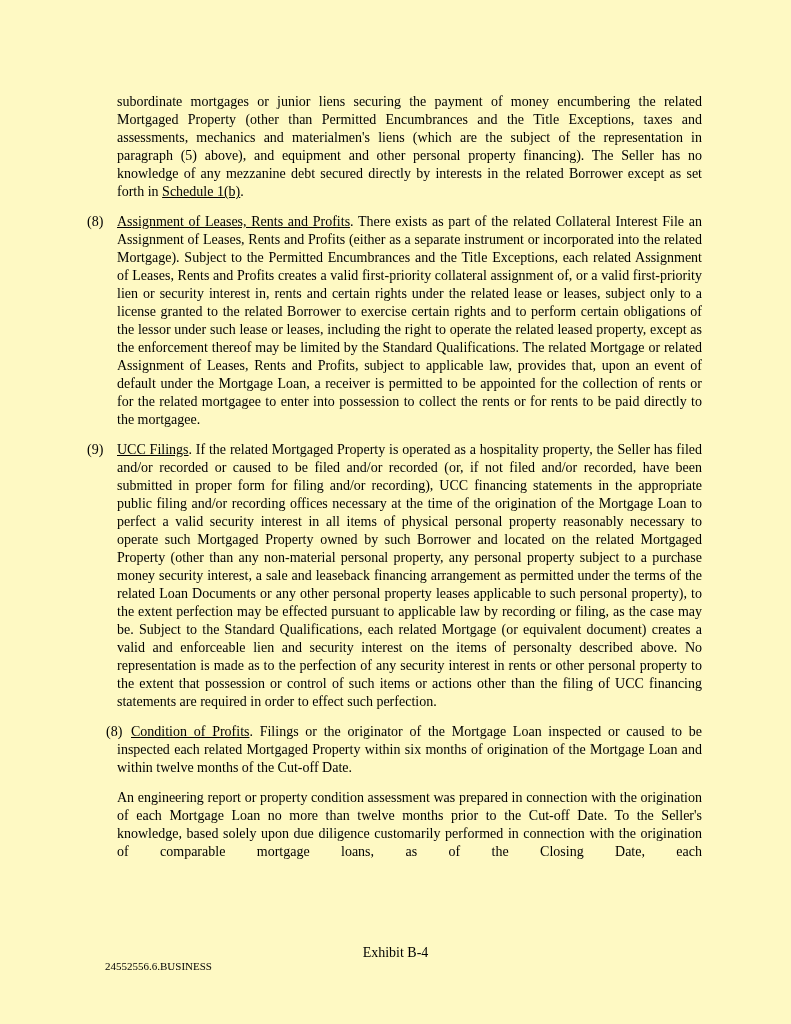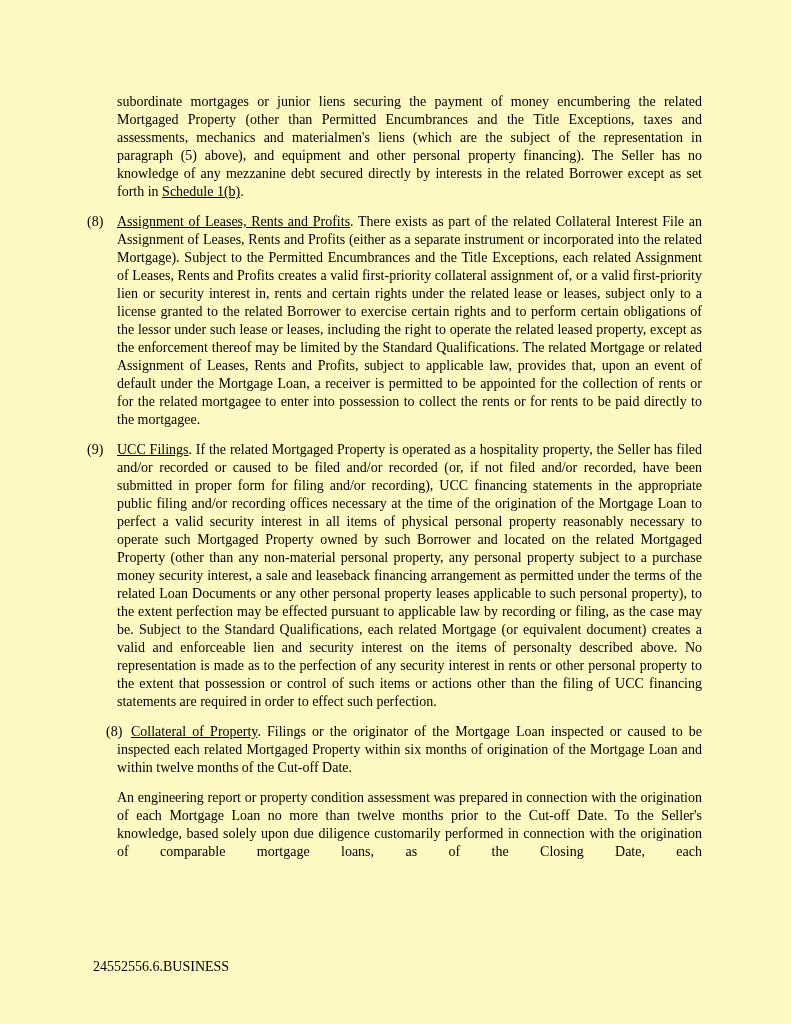--- a/index.html
+++ b/index.html
@@ -51,39 +51,40 @@
   }
   .footer-exhibit {
     position: absolute;
     left: 0;
     right: 0;
     top: 944px;
     text-align: center;
   }
   .footer-docid {
     position: absolute;
-    left: 93px;
+    left: 105px;
     top: 961px;
-    font-size: 14px;
+    font-size: 11px;
     line-height: 11px;
   }
 </style>
 </head>
 <body>
 
 <div class="page">
   <div class="content">
 
     <p class="para"><span>subordinate mortgages or junior liens securing the payment of money encumbering the related Mortgaged Property (other than Permitted Encumbrances and the Title Exceptions, taxes and assessments, mechanics and materialmen's liens (which are the subject of the representation in paragraph (5) above), and equipment and other personal property financing).  The Seller has no knowledge of any mezzanine debt secured directly by interests in the related Borrower except as set forth in </span><span class="u">Schedule 1(b)</span><span>.</span></p>
 
     <p class="para numbered"><span class="num">(8)</span><span class="u">Assignment of Leases, Rents and Profits</span><span>.  There exists as part of the related Collateral Interest File an Assignment of Leases, Rents and Profits (either as a separate instrument or incorporated into the related Mortgage). Subject to the Permitted Encumbrances and the Title Exceptions, each related Assignment of Leases, Rents and Profits creates a valid first-priority collateral assignment of, or a valid first-priority lien or security interest in, rents and certain rights under the related lease or leases, subject only to a license granted to the related Borrower to exercise certain rights and to perform certain obligations of the lessor under such lease or leases, including the right to operate the related leased property, except as the enforcement thereof may be limited by the Standard Qualifications.  The related Mortgage or related Assignment of Leases, Rents and Profits, subject to applicable law, provides that, upon an event of default under the Mortgage Loan, a receiver is permitted to be appointed for the collection of rents or for the related mortgagee to enter into possession to collect the rents or for rents to be paid directly to the mortgagee.</span></p>
 
     <p class="para numbered"><span class="num">(9)</span><span class="u">UCC Filings</span><span>.  If the related Mortgaged Property is operated as a hospitality property, the Seller has filed and/or recorded or caused to be filed and/or recorded (or, if not filed and/or recorded, have been submitted in proper form for filing and/or recording), UCC financing statements in the appropriate public filing and/or recording offices necessary at the time of the origination of the Mortgage Loan to perfect a valid security interest in all items of physical personal property reasonably necessary to operate such Mortgaged Property owned by such Borrower and located on the related Mortgaged Property (other than any non-material personal property, any personal property subject to a purchase money security interest, a sale and leaseback financing arrangement as permitted under the terms of the related Loan Documents or any other personal property leases applicable to such personal property), to the extent perfection may be effected pursuant to applicable law by recording or filing, as the case may be.  Subject to the Standard Qualifications, each related Mortgage (or equivalent document) creates a valid and enforceable lien and security interest on the items of personalty described above.  No representation is made as to the perfection of any security interest in rents or other personal property to the extent that possession or control of such items or actions other than the filing of UCC financing statements are required in order to effect such perfection.</span></p>
 
-    <p class="para numbered para-10"><span class="num">(8)</span><span class="u">Collateral of Property</span><span>.  Filings or the originator of the Mortgage Loan inspected or caused to be inspected each related Mortgaged Property within six months of origination of the Mortgage Loan and within twelve months of the Cut-off Date.</span></p>
+    <p class="para numbered para-10"><span class="num">(8)</span><span class="u">Condition of Profits</span><span>.  Filings or the originator of the Mortgage Loan inspected or caused to be inspected each related Mortgaged Property within six months of origination of the Mortgage Loan and within twelve months of the Cut-off Date.</span></p>
 
     <p class="para force-last-justify"><span>An engineering report or property condition assessment was prepared in connection with the origination of each Mortgage Loan no more than twelve months prior to the Cut-off Date. To the Seller's knowledge, based solely upon due diligence customarily performed in connection with the origination of comparable mortgage loans, as of the Closing Date, each</span></p>
 
   </div>
 
+  <div class="footer-exhibit">Exhibit B-4</div>
 
   <div class="footer-docid">24552556.6.BUSINESS</div>
 </div>
 
 </body></html>

